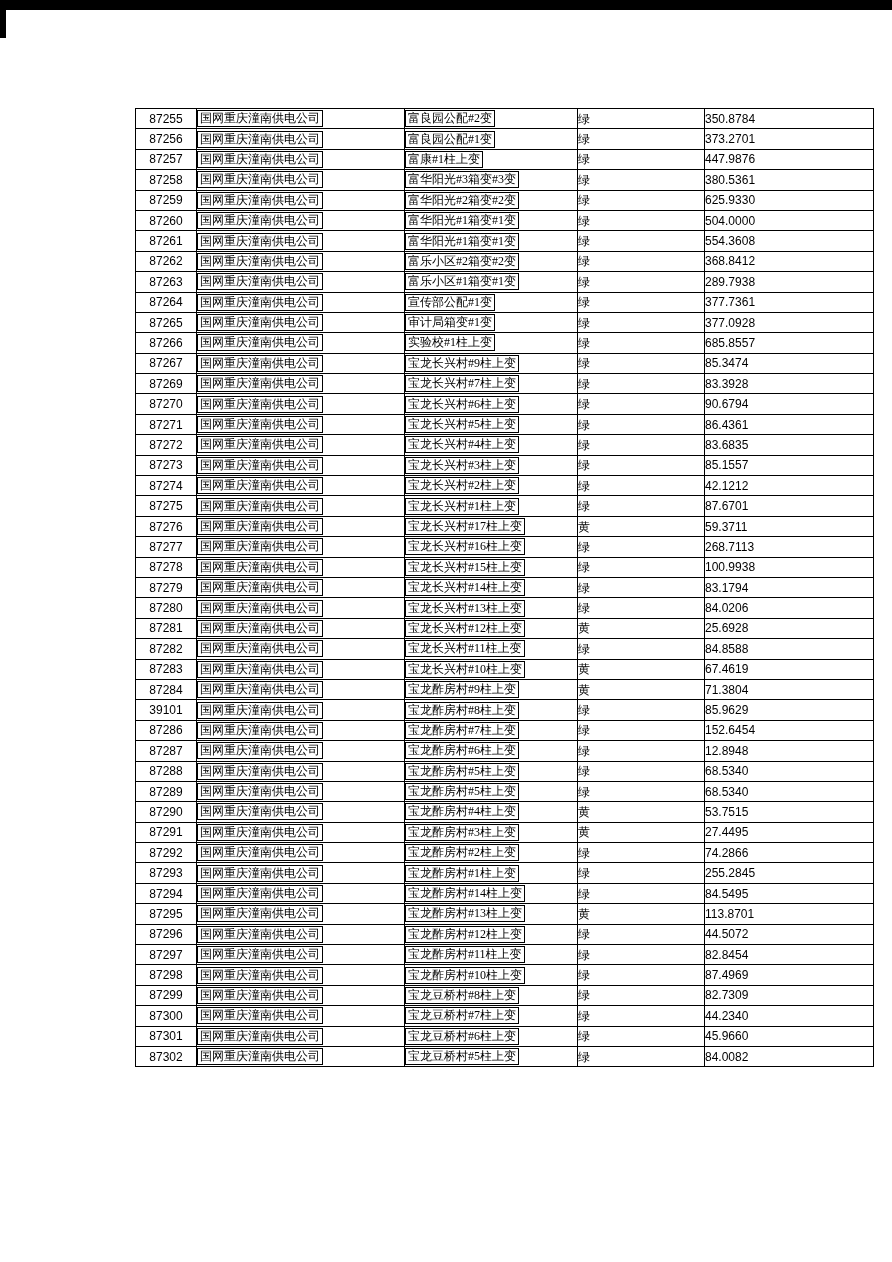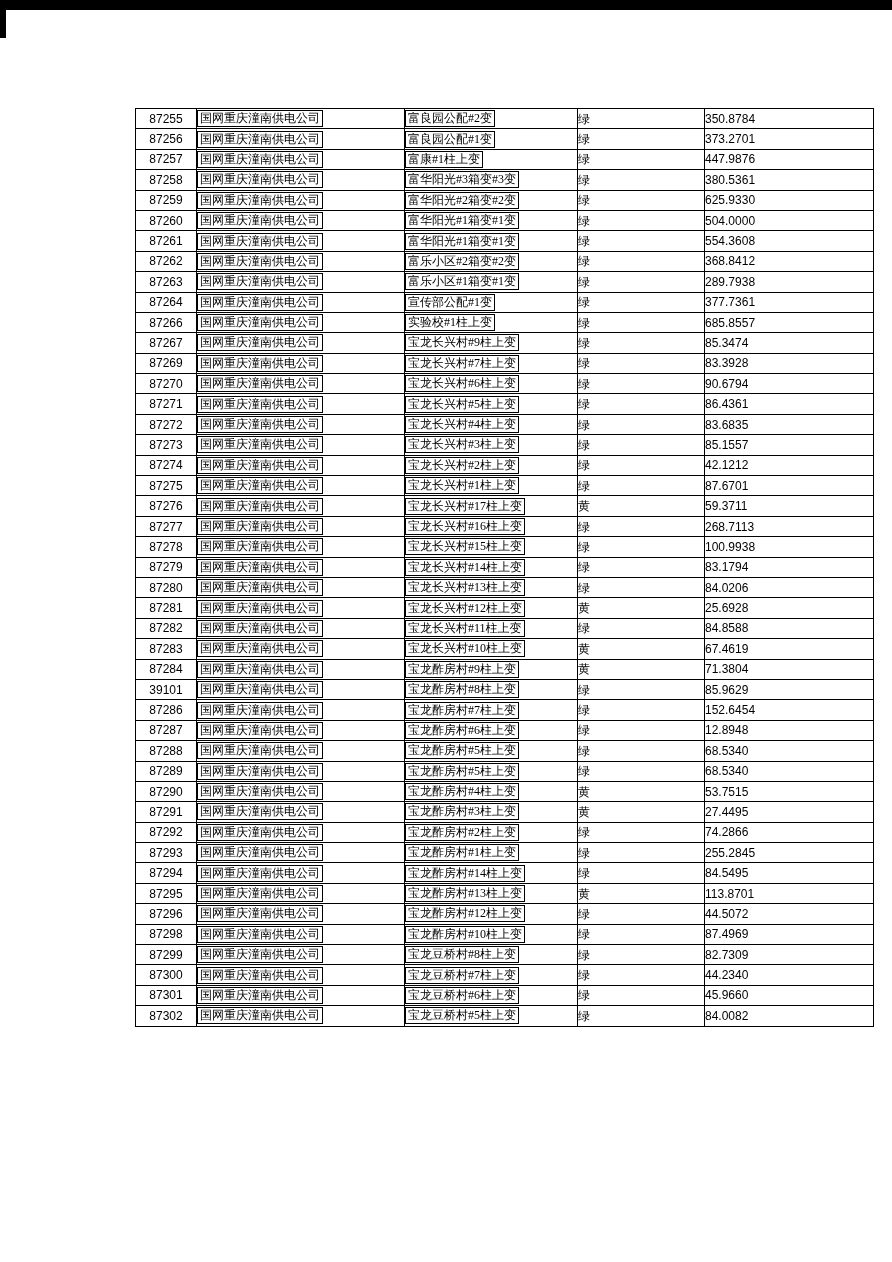--- a/index.html
+++ b/index.html
@@ -180,20 +180,31 @@
     <td class="col-company">
       <span class="boxed">国网重庆潼南供电公司</span>
     </td>
     <td class="col-device">
       <span class="boxed">宣传部公配#1变</span>
     </td>
     <td class="col-status">绿</td>
     <td class="col-value">377.7361</td>
   </tr>
         <tr>
+    <td class="col-id">87265</td>
+    <td class="col-company">
+      <span class="boxed">国网重庆潼南供电公司</span>
+    </td>
+    <td class="col-device">
+      <span class="boxed">审计局箱变#1变</span>
+    </td>
+    <td class="col-status">绿</td>
+    <td class="col-value">377.0928</td>
+  </tr>
+        <tr>
     <td class="col-id">87266</td>
     <td class="col-company">
       <span class="boxed">国网重庆潼南供电公司</span>
     </td>
     <td class="col-device">
       <span class="boxed">实验校#1柱上变</span>
     </td>
     <td class="col-status">绿</td>
     <td class="col-value">685.8557</td>
   </tr>
@@ -508,20 +519,31 @@
         <tr>
     <td class="col-id">87296</td>
     <td class="col-company">
       <span class="boxed">国网重庆潼南供电公司</span>
     </td>
     <td class="col-device">
       <span class="boxed">宝龙酢房村#12柱上变</span>
     </td>
     <td class="col-status">绿</td>
     <td class="col-value">44.5072</td>
+  </tr>
+        <tr>
+    <td class="col-id">87297</td>
+    <td class="col-company">
+      <span class="boxed">国网重庆潼南供电公司</span>
+    </td>
+    <td class="col-device">
+      <span class="boxed">宝龙酢房村#11柱上变</span>
+    </td>
+    <td class="col-status">绿</td>
+    <td class="col-value">82.8454</td>
   </tr>
         <tr>
     <td class="col-id">87298</td>
     <td class="col-company">
       <span class="boxed">国网重庆潼南供电公司</span>
     </td>
     <td class="col-device">
       <span class="boxed">宝龙酢房村#10柱上变</span>
     </td>
     <td class="col-status">绿</td>

